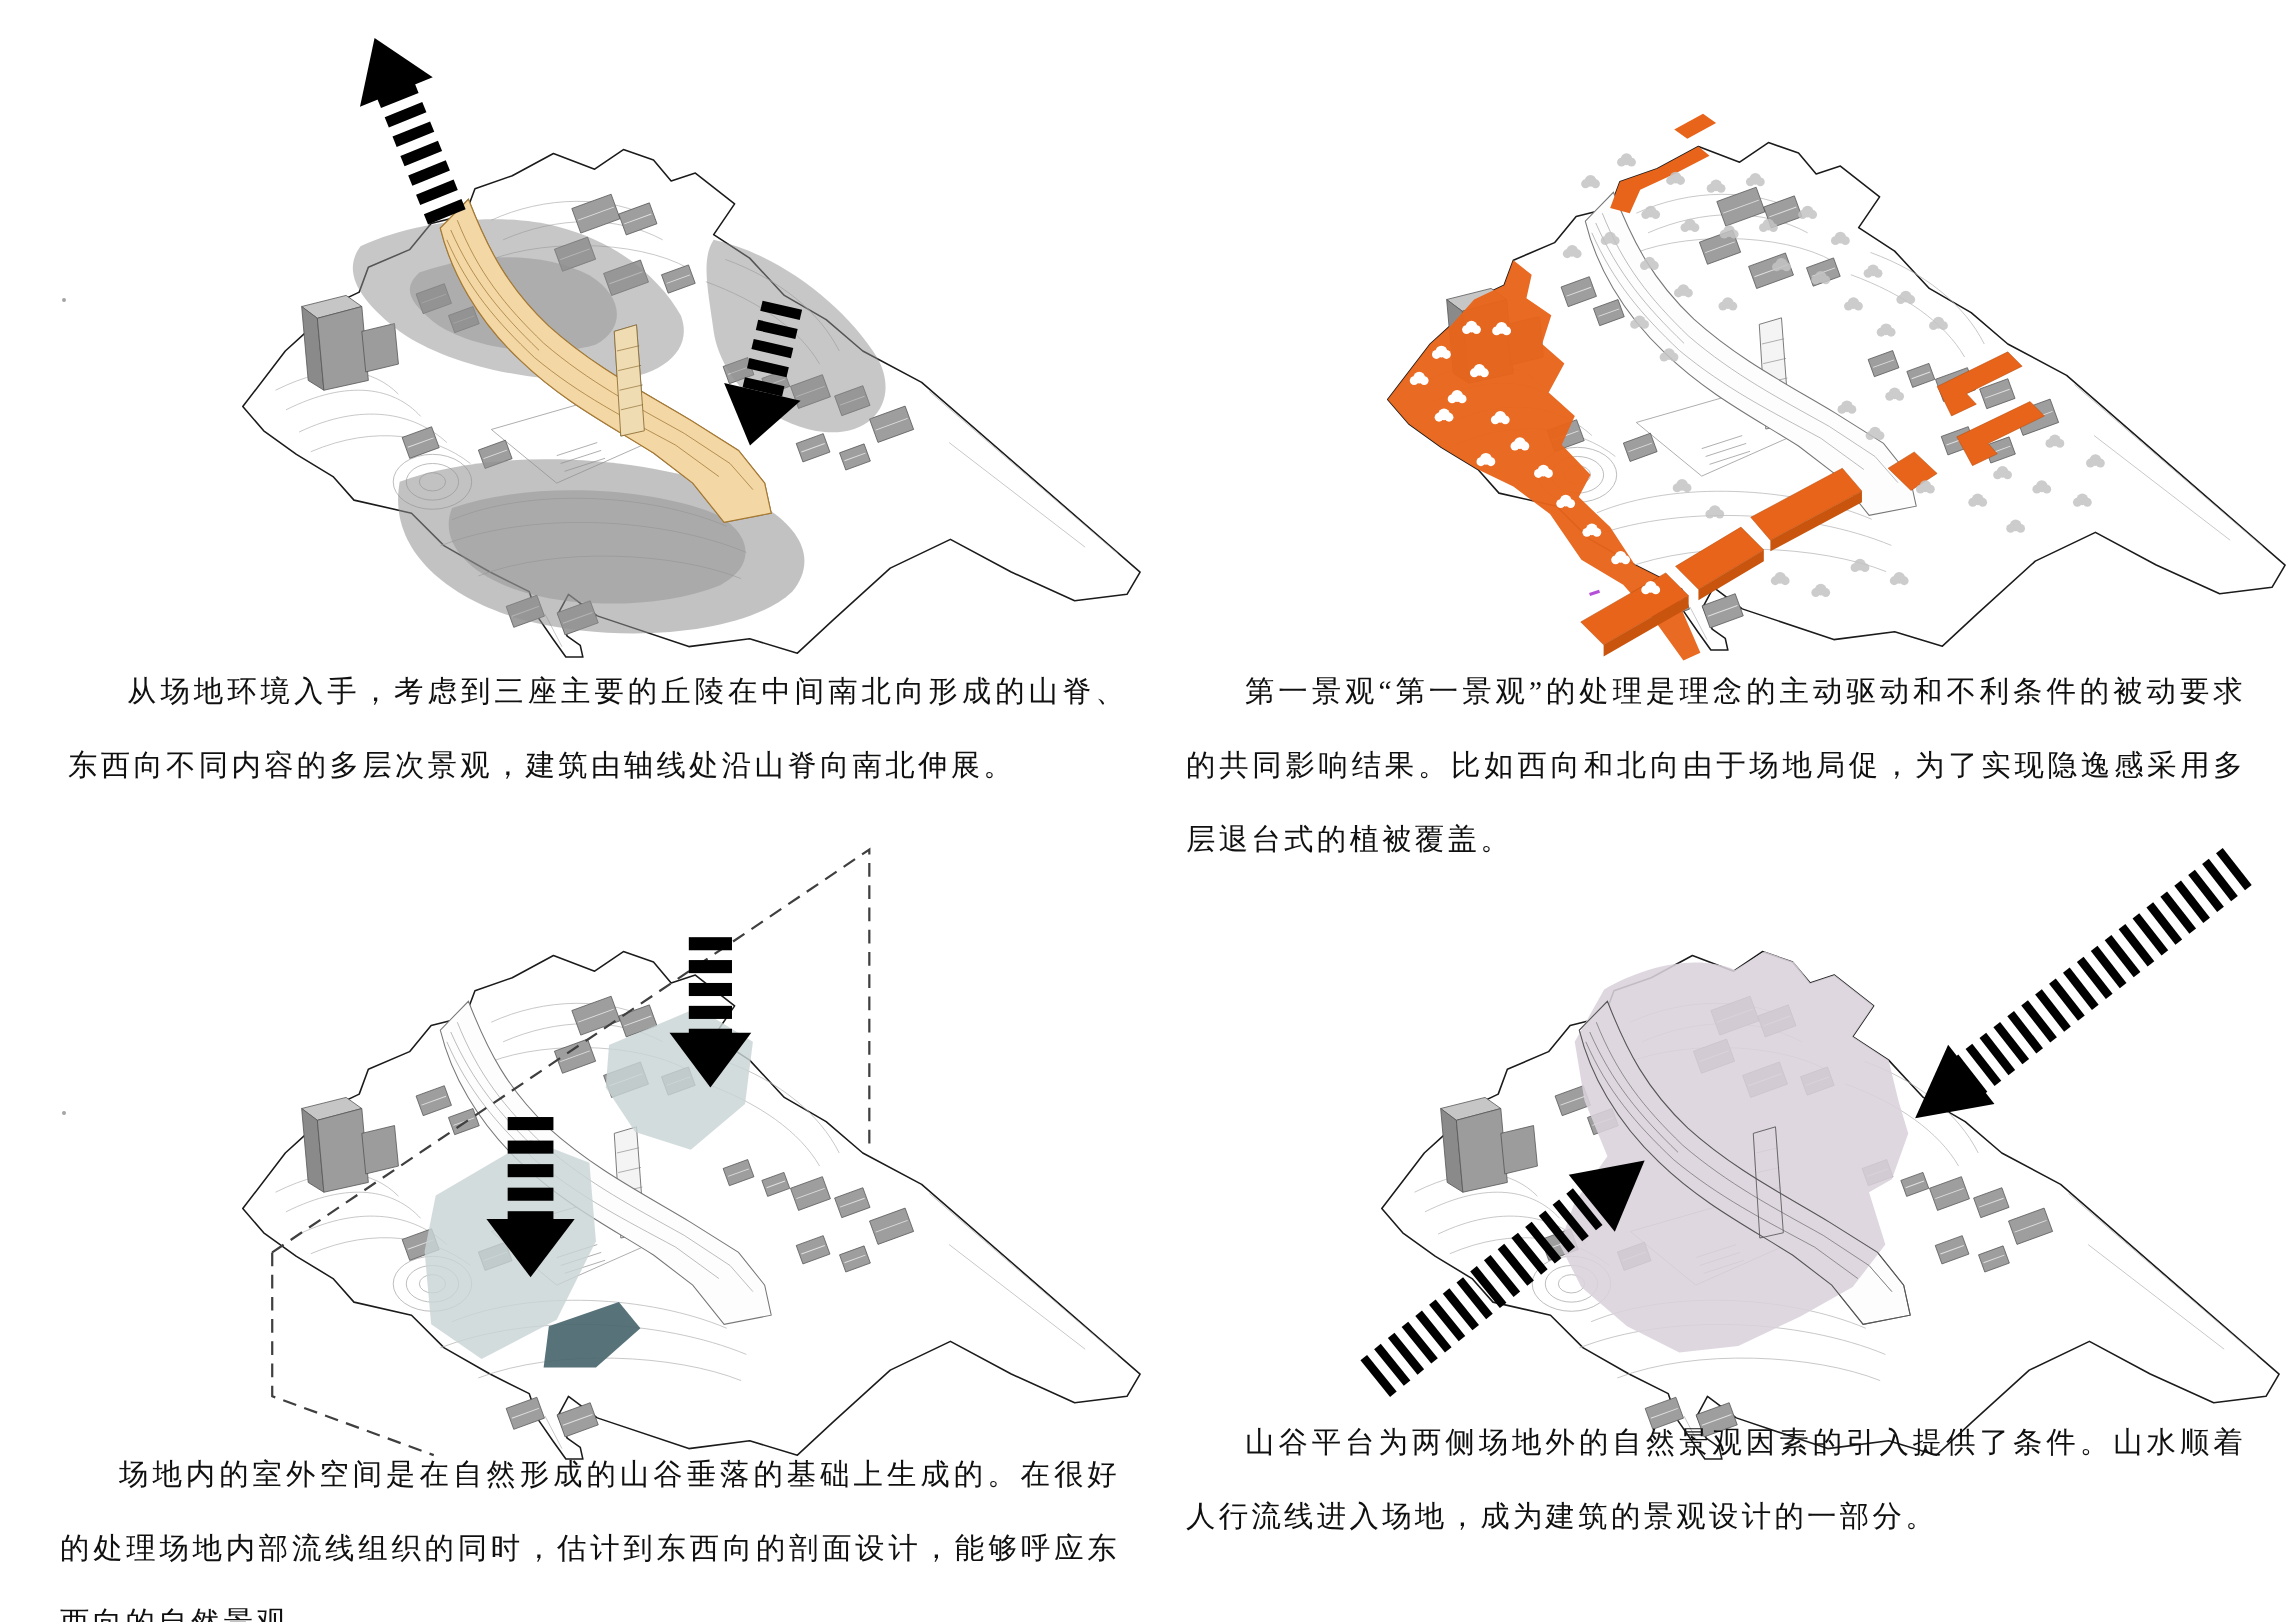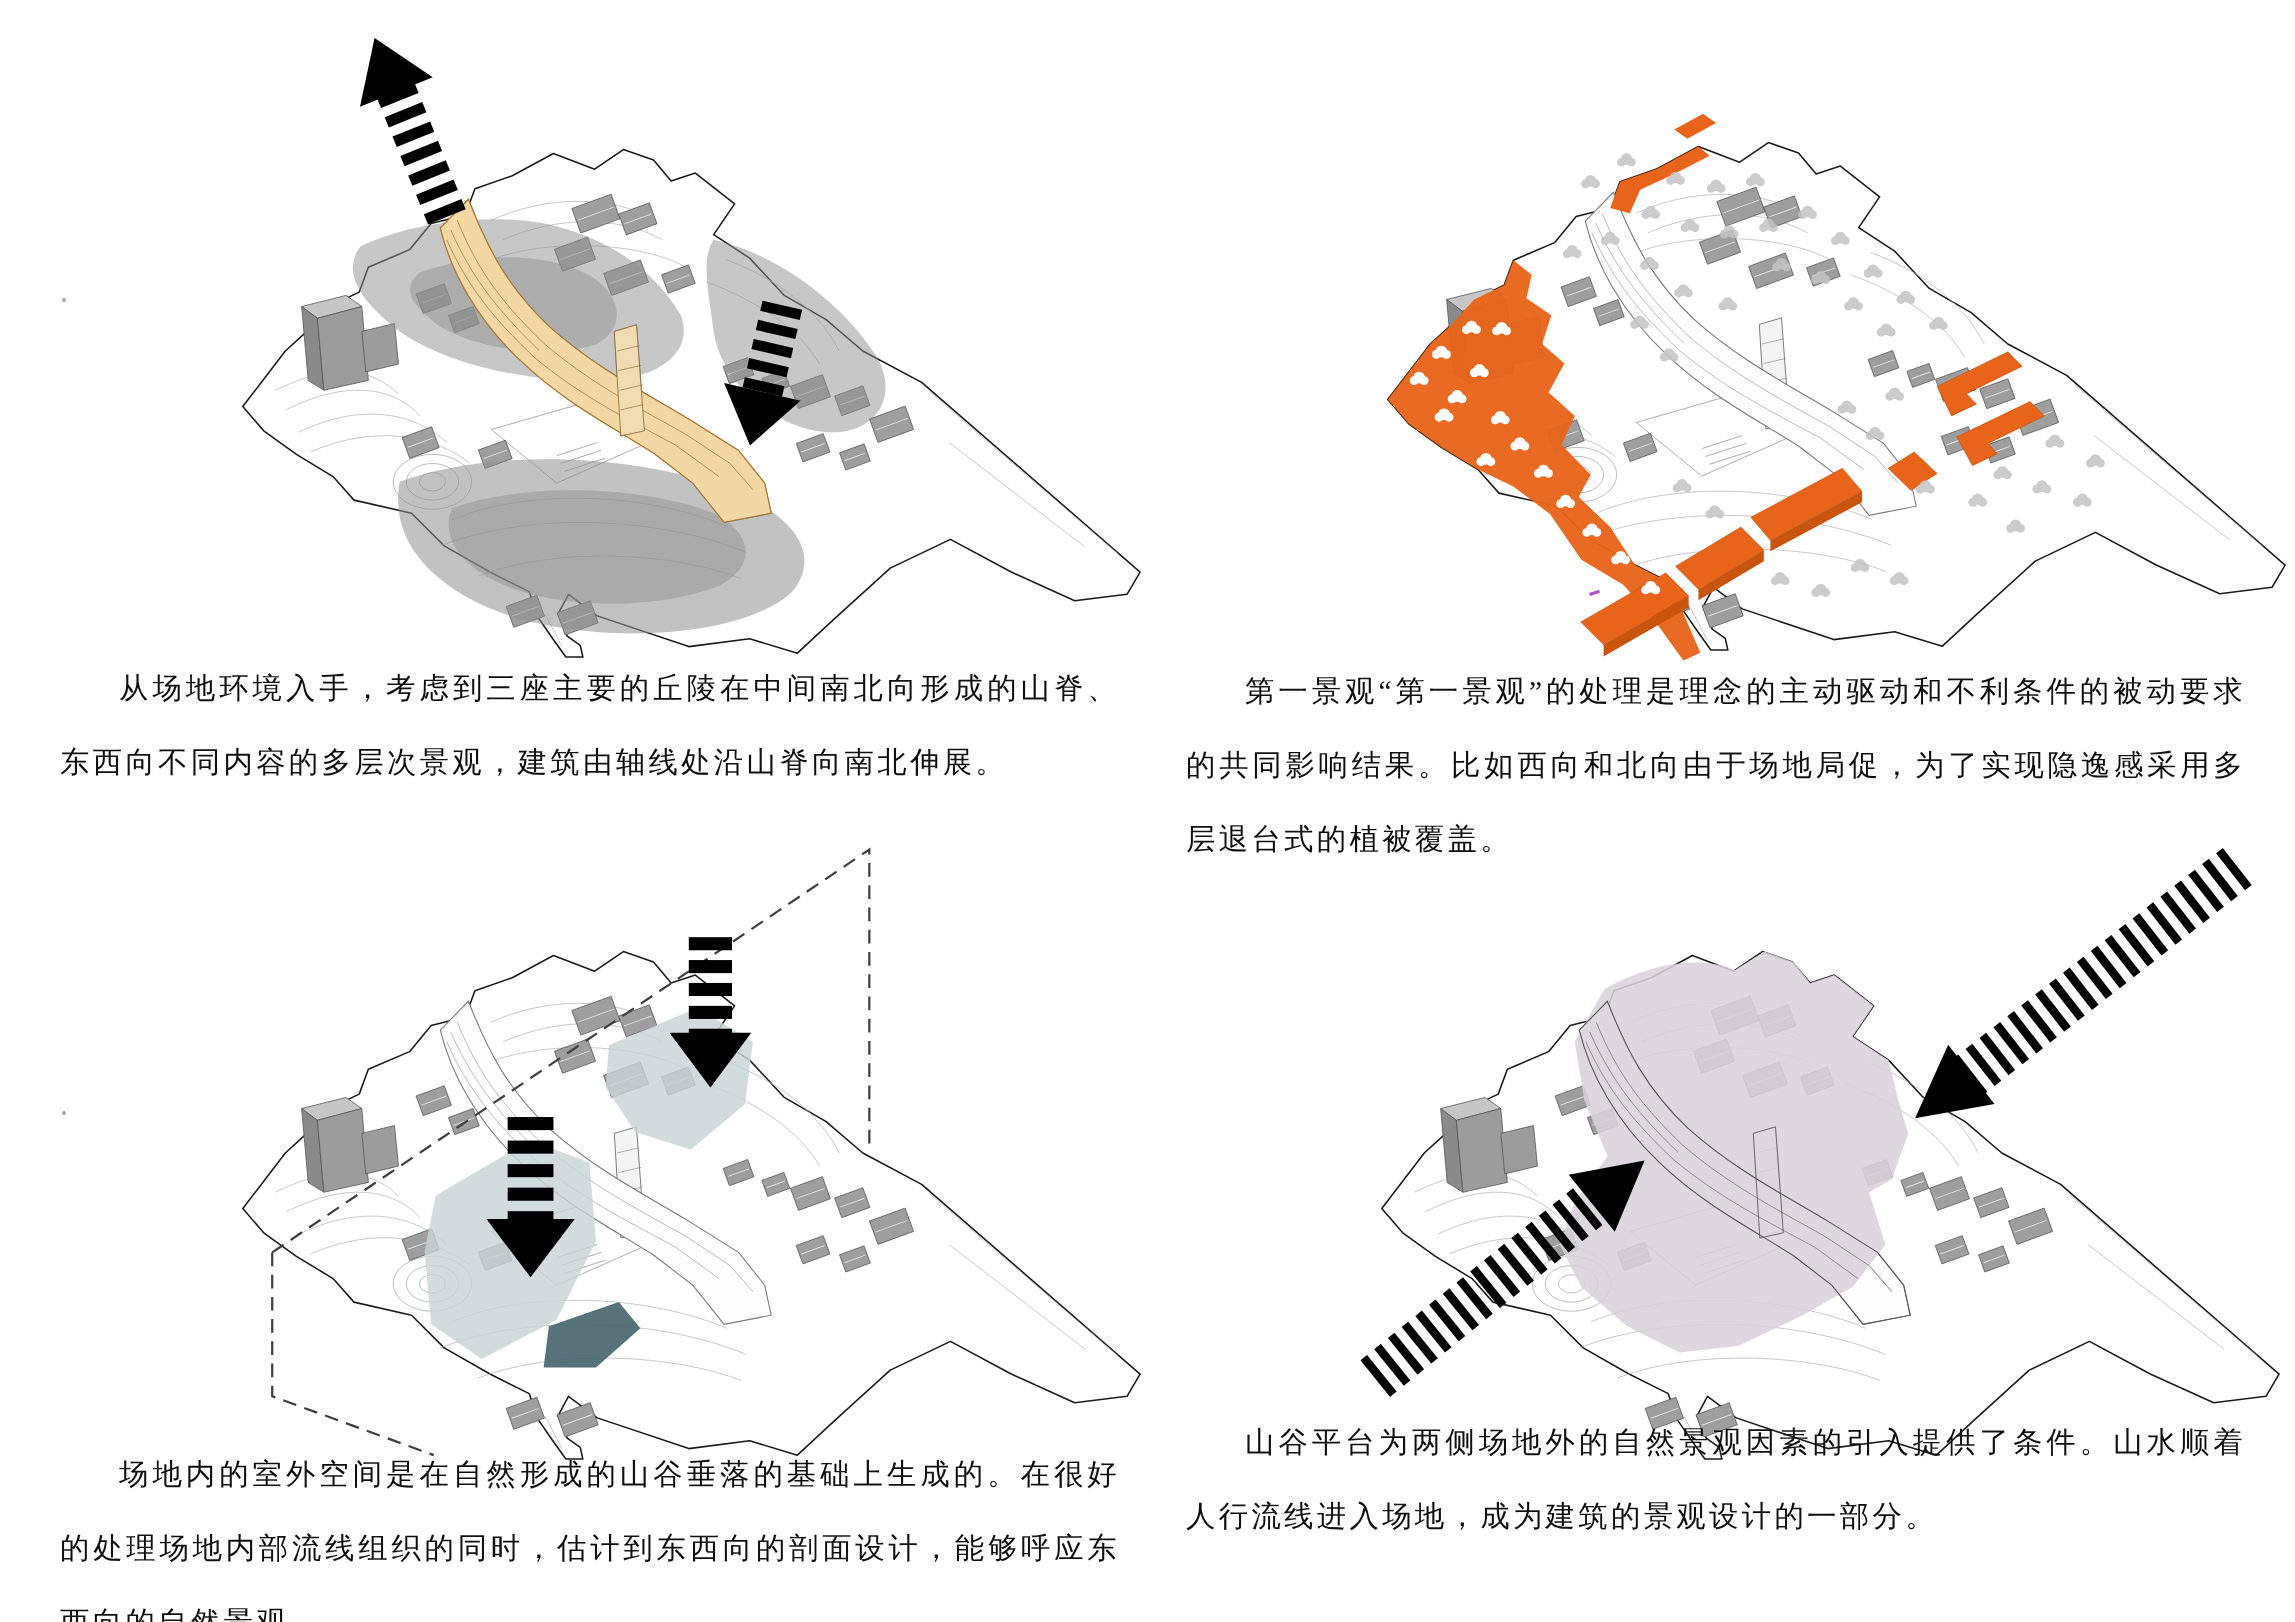--- a/index.html
+++ b/index.html
@@ -11,21 +11,21 @@
   .fig svg{width:100%;height:100%;display:block;overflow:visible;}
   .fig0{left:98px;top:13px;width:1014px;height:654px;}
   .fig1{left:1243px;top:6.5px;width:1014px;height:654px;}
   .fig2{left:98px;top:815px;width:1014px;height:654px;}
   .fig3{left:1237px;top:815px;width:1014px;height:654px;}
   .caption{
     position:absolute;width:1060px;margin:0;
     font-size:29.4px;letter-spacing:3.3px;line-height:74px;color:#101010;
     text-align:justify;text-align-last:left;text-indent:59px;word-break:break-all;
   }
-  .cap0{left:60px;top:654px;font-family:Liberation Mono, monospace;}
+  .cap0{left:68px;top:654px;}
   .cap1{left:1186px;top:654px;}
   .cap2{left:60px;top:1437px;}
   .cap3{left:1186px;top:1405px;}
   .dot{position:absolute;width:3.9px;height:3.9px;background:#8f8f8f;border-radius:50%;opacity:.8;}
   .dot0{left:62px;top:298px;}
   .dot1{left:62px;top:1111px;}
 </style>
 </head>
 <body>
 

